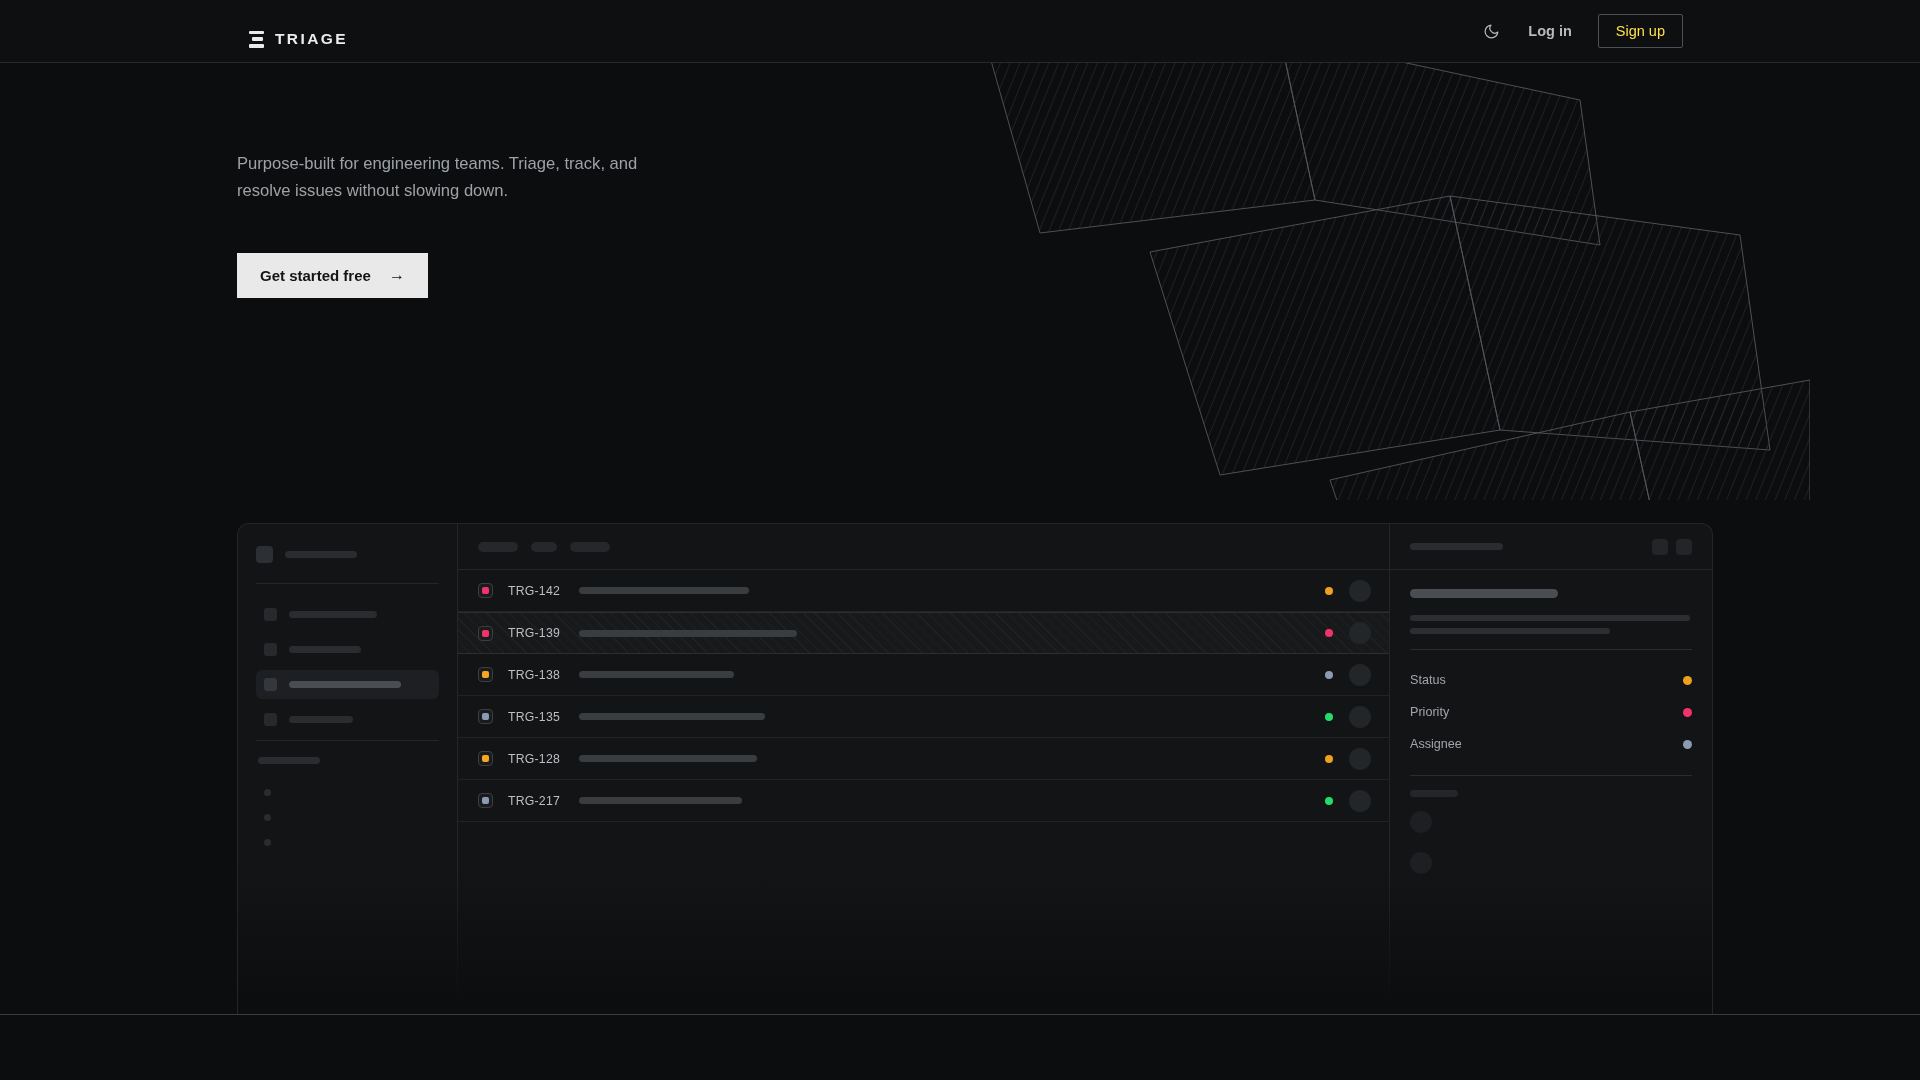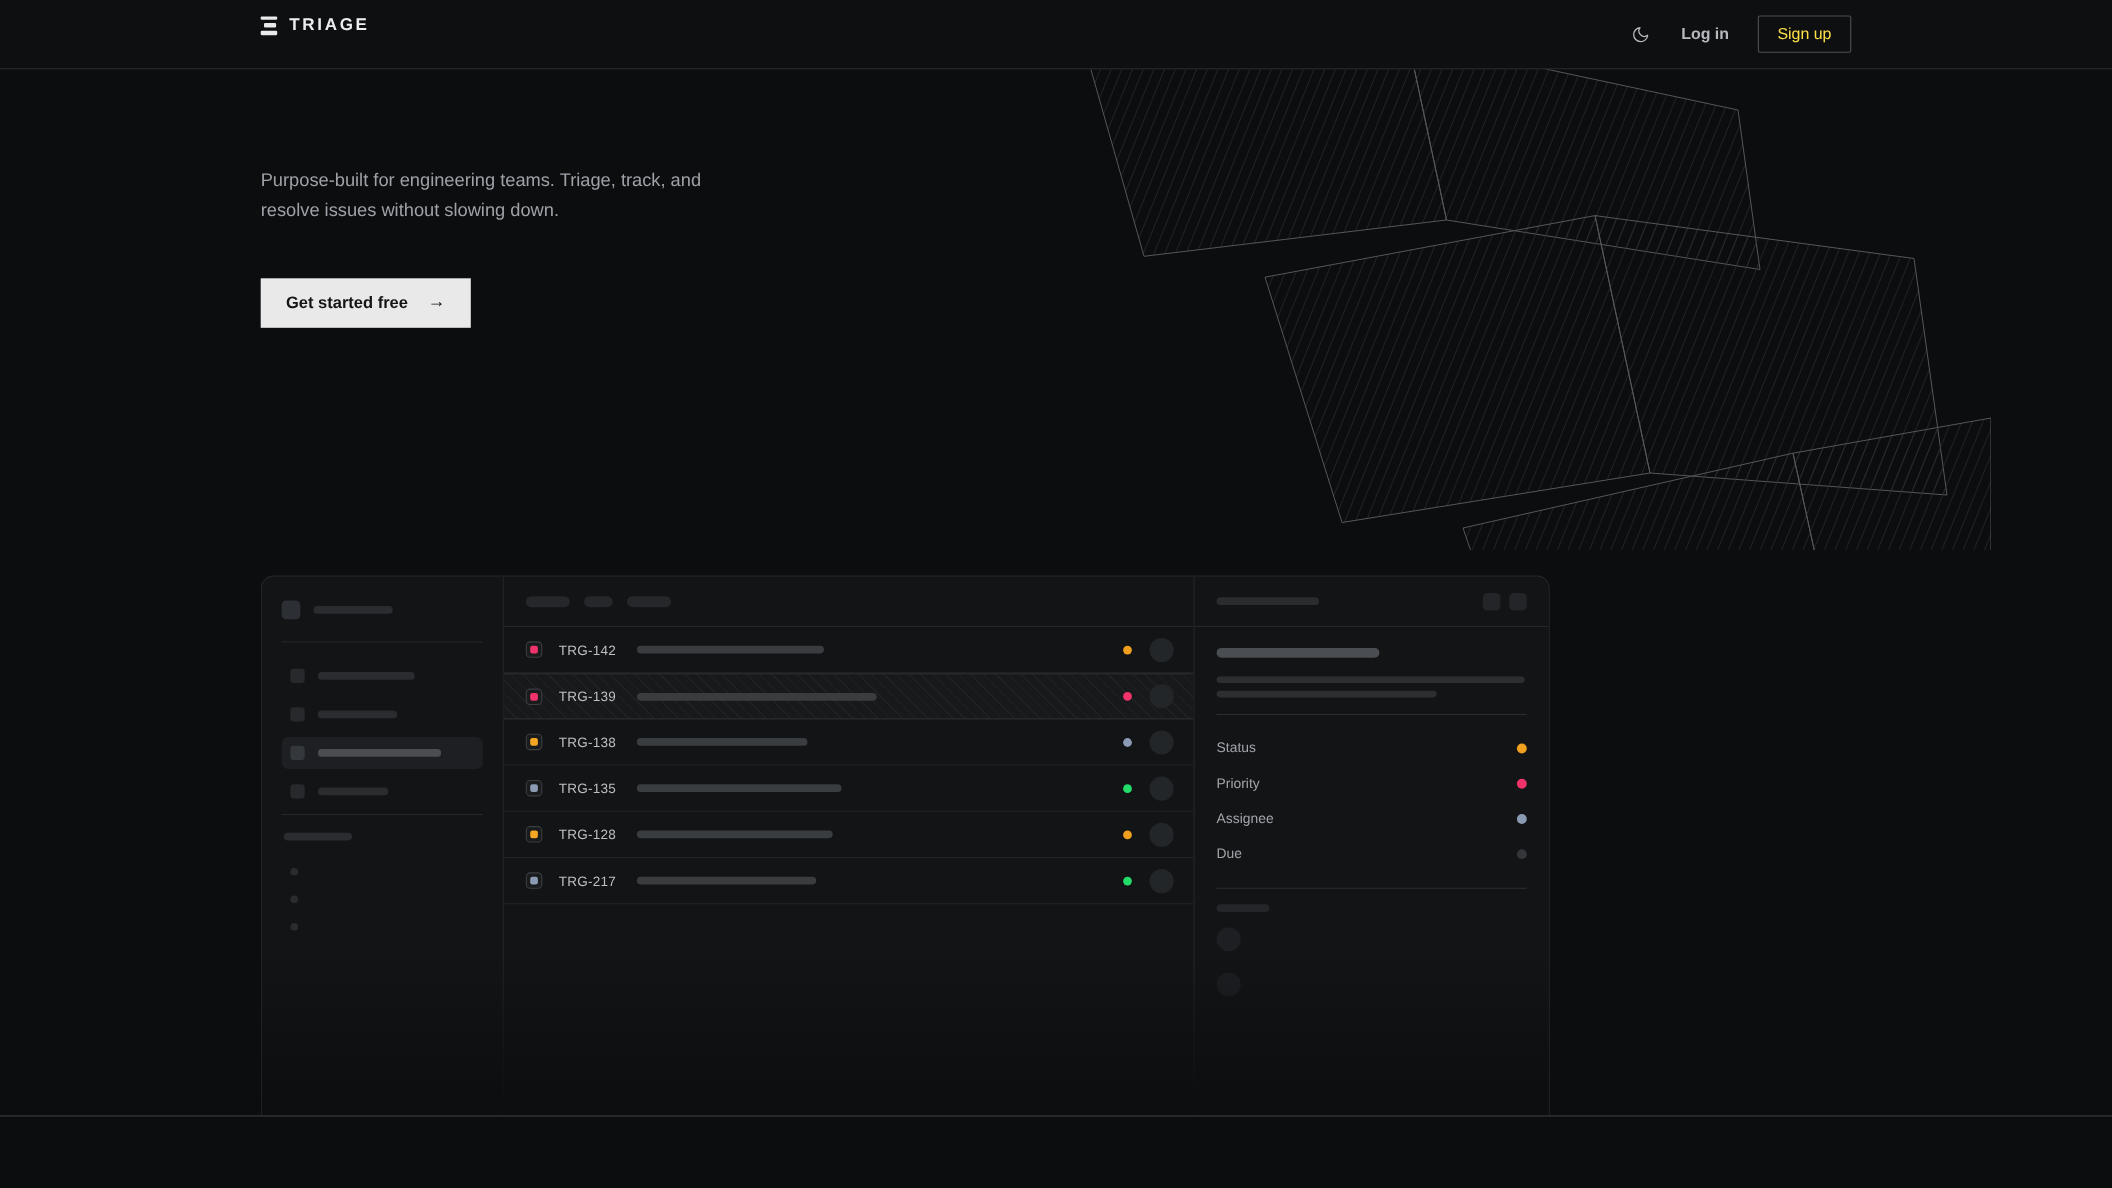--- a/index.html
+++ b/index.html
@@ -14,21 +14,21 @@
   
   .nav {
     position:absolute; top:0; left:0; width:1920px; height:63px;
     display:flex; align-items:center;
     border-bottom:1px solid #272a2d;
     background:#0e0f11;
     z-index:30;
   }
   .nav-inner {
     width:1920px; padding:0 237px 0 237px;
-    display:flex; align-items:flex-start; justify-content:space-between;
+    display:flex; align-items:flex-end; justify-content:space-between;margin-left:12px;
   }
   .brand { display:flex; align-items:center; gap:11px; }
   .brand-mark { width:15px; height:17px; display:flex; flex-direction:column; justify-content:space-between; }
   .brand-mark i { display:block; height:3.2px; background:#e9eaec; border-radius:1px; }
   .brand-mark i:nth-child(1){ width:15px; }
   .brand-mark i:nth-child(2){ width:11px; margin-left:3px;}
   .brand-mark i:nth-child(3){ width:15px; }
   .brand-name {
     color:#eceded; font-size:15.5px; font-weight:700;
     letter-spacing:2.4px;
@@ -60,21 +60,21 @@
   .cta {
     margin-top:48px; display:inline-flex; align-items:center; gap:18px;
     background:#e9e9e9; color:#131415;
     font-size:15px; font-weight:700; font-family:inherit;
     padding:14px 23px; border:none; cursor:pointer;
   }
   .cta .arrow { font-size:16px; line-height:1; }
 
   
   .app {
-    position:absolute; top:523px; left:237px; width:1172px; height:492px;
+    position:absolute; top:523px; left:237px; width:1476px; height:492px;
     border:1px solid #242628; border-bottom:none;
     border-radius:12px 12px 0 0;
     background:#131416;
     display:flex; overflow:hidden; z-index:4;
   }
   .app::after{
     content:""; position:absolute; left:0; right:0; bottom:0; height:150px;
     background:linear-gradient(to bottom, rgba(12,13,15,0) 0%, rgba(12,13,15,0.92) 90%);
     pointer-events:none;
   }
@@ -330,24 +330,20 @@
               <span class="meta-dot" style="background:#f0a01f"></span>
             </div>
             <div class="meta">
               <span class="meta-label">Priority</span>
               <span class="meta-dot" style="background:#f0336a"></span>
             </div>
             <div class="meta">
               <span class="meta-label">Assignee</span>
               <span class="meta-dot" style="background:#8b9bb4"></span>
             </div>
-            <div class="meta">
-              <span class="meta-label">Due</span>
-              <span class="meta-dot" style="background:#33363a"></span>
-            </div>
           </div>
         <div class="d-divider"></div>
         <div class="d-foot-label" style="width: 48px;"></div>
         <div id="d-avatars">
             <div class="d-avatar"></div>
             <div class="d-avatar"></div>
           </div>
       </div>
     </div>
   </div>

